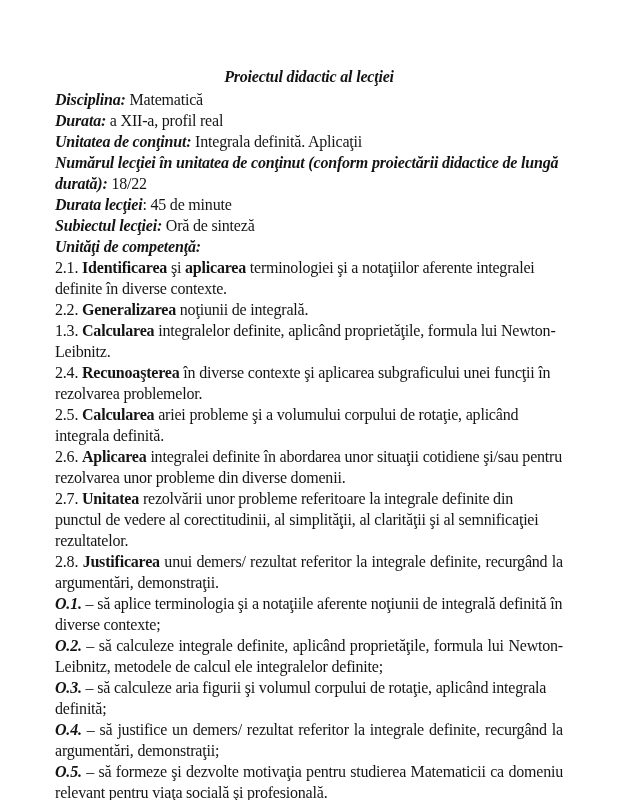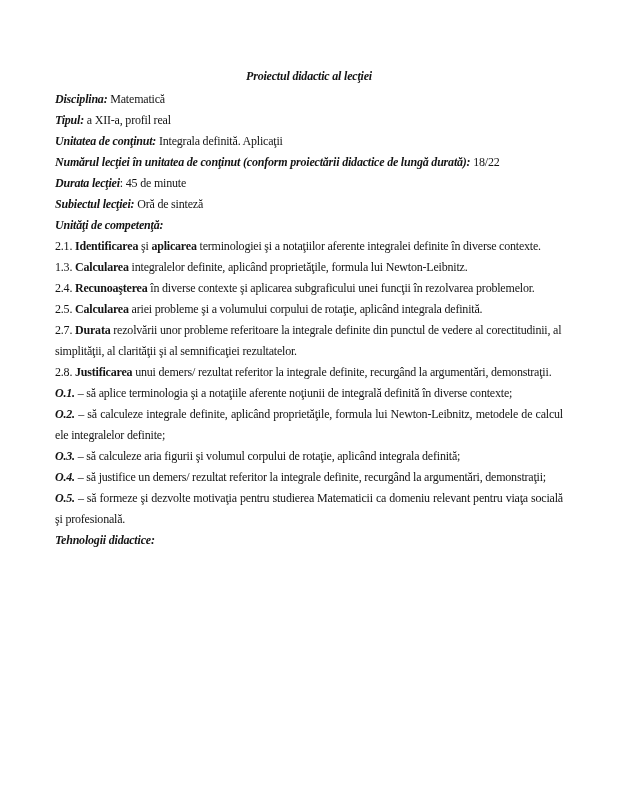--- a/index.html
+++ b/index.html
@@ -8,21 +8,21 @@
     background: #ffffff;
   }
   .page {
     width: 618px;
     height: 800px;
     box-sizing: border-box;
     padding: 66px 55px 0 55px;
     background: #ffffff;
     color: #141414;
     font-family: "Liberation Serif", "DejaVu Serif", serif;
-    font-size: 12px;
+    font-size: 16px;
     letter-spacing: -0.2px;
     line-height: 21px;
     overflow: hidden;
   }
   .doc-title {
     text-align: center;
     font-weight: bold;
     font-style: italic;
     margin: 0 0 2px 0;
   }
@@ -36,31 +36,33 @@
   .b { font-weight: bold; margin-top: 7px; }
   .i { font-style: italic; }
 </style>
 </head>
 <body>
 
 <div class="page">
   <p class="doc-title">Proiectul didactic al lecţiei</p>
   <div>
       <p class="para"><span class="b i">Disciplina:</span><span> Matematică</span></p>
-      <p class="para"><span class="b i">Tipul:</span><span> a XII-a, profil real</span></p>
+      <p class="para"><span class="b i">Durata:</span><span> a XII-a, profil real</span></p>
       <p class="para"><span class="b i">Unitatea de conţinut:</span><span> Integrala definită. Aplicaţii</span></p>
       <p class="para"><span class="b i">Numărul lecţiei în unitatea de conţinut (conform proiectării didactice de lungă durată):</span><span> 18/22</span></p>
       <p class="para"><span class="b i">Durata lecţiei</span><span>: 45 de minute</span></p>
       <p class="para"><span class="b i">Subiectul lecţiei:</span><span> Oră de sinteză</span></p>
       <p class="para"><span class="b i">Unităţi de competenţă:</span></p>
       <p class="para"><span>2.1. </span><span class="b">Identificarea</span><span> şi </span><span class="b">aplicarea</span><span> terminologiei şi a notaţiilor aferente integralei definite în diverse contexte.</span></p>
+      <p class="para"><span>2.2. </span><span class="b">Generalizarea</span><span> noţiunii de integrală.</span></p>
       <p class="para"><span>1.3. </span><span class="b">Calcularea</span><span> integralelor definite, aplicând proprietăţile, formula lui Newton-Leibnitz.</span></p>
       <p class="para"><span>2.4. </span><span class="b">Recunoaşterea</span><span> în diverse contexte şi aplicarea subgraficului unei funcţii în rezolvarea problemelor.</span></p>
       <p class="para"><span>2.5. </span><span class="b">Calcularea</span><span> ariei probleme şi a volumului corpului de rotaţie, aplicând integrala definită.</span></p>
-      <p class="para"><span>2.7. </span><span class="b">Durata</span><span> rezolvării unor probleme referitoare la integrale definite din punctul de vedere al corectitudinii, al simplităţii, al clarităţii şi al semnificaţiei rezultatelor.</span></p>
+      <p class="para"><span>2.6. </span><span class="b">Aplicarea</span><span> integralei definite în abordarea unor situaţii cotidiene şi/sau pentru rezolvarea unor probleme din diverse domenii.</span></p>
+      <p class="para"><span>2.7. </span><span class="b">Unitatea</span><span> rezolvării unor probleme referitoare la integrale definite din punctul de vedere al corectitudinii, al simplităţii, al clarităţii şi al semnificaţiei rezultatelor.</span></p>
       <p class="para justify"><span>2.8. </span><span class="b">Justificarea</span><span> unui demers/ rezultat referitor la integrale definite, recurgând la argumentări, demonstraţii.</span></p>
       <p class="para"><span class="b i">O.1.</span><span> – să aplice terminologia şi a notaţiile aferente noţiunii de integrală definită în diverse contexte;</span></p>
       <p class="para justify"><span class="b i">O.2.</span><span> – să calculeze integrale definite, aplicând proprietăţile, formula lui Newton-Leibnitz, metodele de calcul ele integralelor definite;</span></p>
       <p class="para"><span class="b i">O.3.</span><span> – să calculeze aria figurii şi volumul corpului de rotaţie, aplicând integrala definită;</span></p>
       <p class="para justify"><span class="b i">O.4.</span><span> – să justifice un demers/ rezultat referitor la integrale definite, recurgând la argumentări, demonstraţii;</span></p>
       <p class="para justify"><span class="b i">O.5.</span><span> – să formeze şi dezvolte motivaţia pentru studierea Matematicii ca domeniu relevant pentru viaţa socială şi profesională.</span></p>
       <p class="para"><span class="b i">Tehnologii didactice:</span></p>
     </div>
 </div>
 

